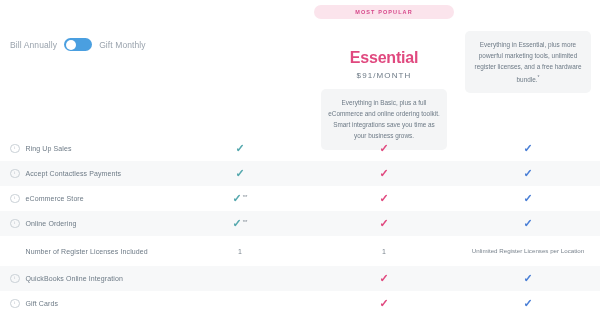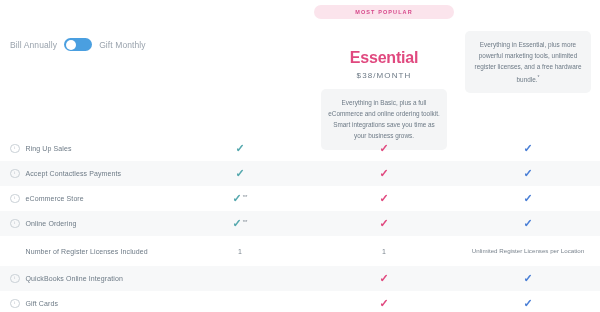--- a/index.html
+++ b/index.html
@@ -199,21 +199,21 @@
     </span>
     <span class="billing-label">Gift Monthly</span>
   </div>
 
 
   <div class="plan-col" id="plan-essential">
     <div class="badge-slot">
       <div class="badge">MOST POPULAR</div>
     </div>
     <div class="plan-name">Essential</div>
-    <div class="plan-price">$38/MONTH</div>
+    <div class="plan-price">$91/MONTH</div>
     <div class="plan-desc">Everything in Basic, plus a full eCommerce and online ordering toolkit. Smart integrations save you time as your business grows.</div>
   </div>
 
   <div class="plan-col" id="plan-advanced">
     <div class="badge-slot"></div>
     <div class="plan-desc"><span>Everything in Essential, plus more powerful marketing tools, unlimited register licenses, and a free hardware bundle.</span><sup>*</sup></div>
   </div>
 
 </div>
 

